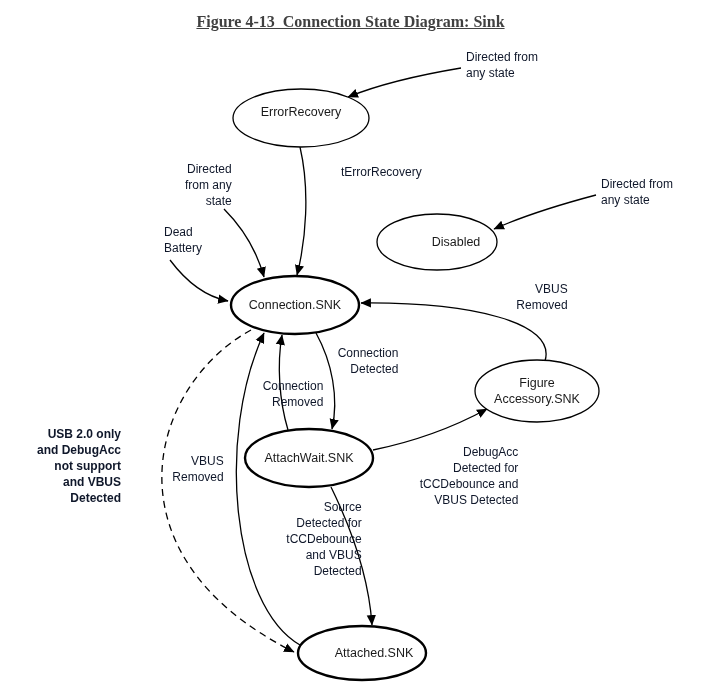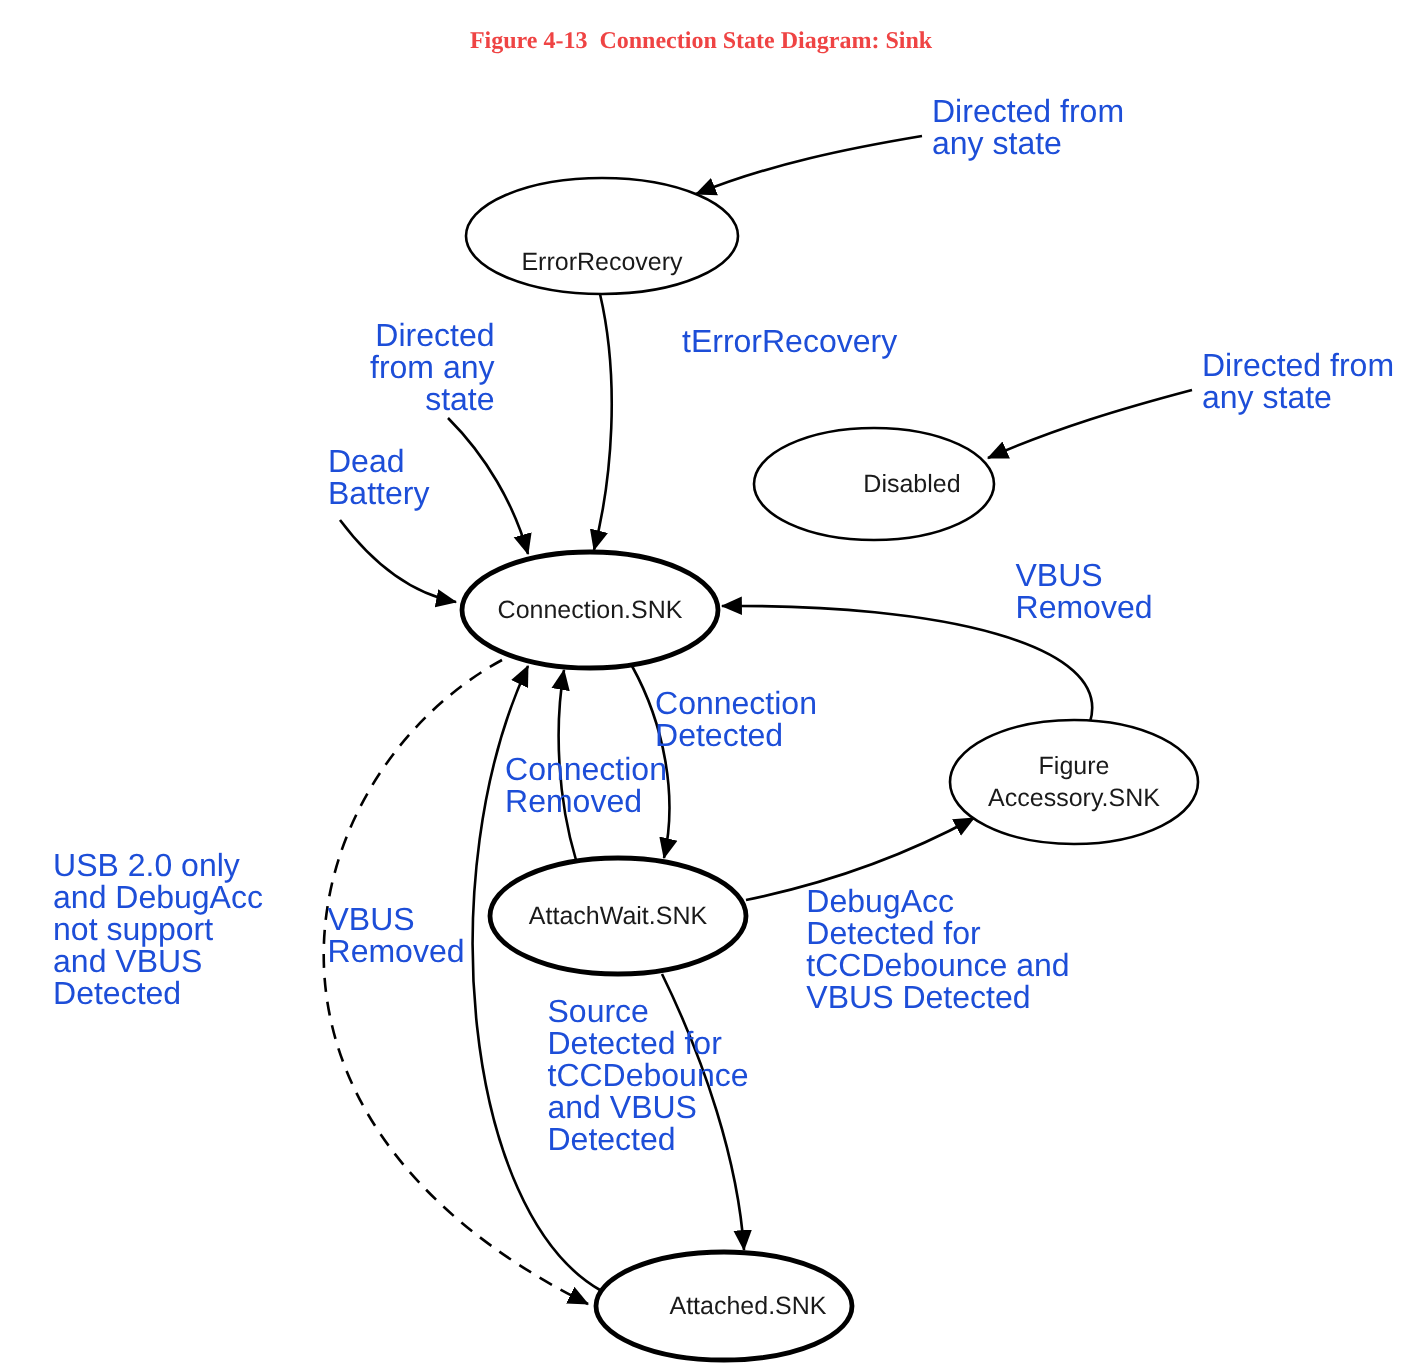--- a/index.html
+++ b/index.html
@@ -12,33 +12,34 @@
     color: #1a1a1a;
     overflow: hidden;
   }
   .figure-title {
     position: absolute;
     left: 0; top: 13px;
     width: 100%;
     text-align: center;
     font-family: "Liberation Serif", "DejaVu Serif", serif;
     font-weight: 700;
-    font-size: 12px;
-    color: #ef4444;
+    font-size: 16px;
+    color: #404040;
     white-space: pre;
+    text-decoration: underline;
   }
   svg.diagram-layer { position: absolute; left: 0; top: 0; }
   .lbl {
     position: absolute;
-    font-size: 16px;
+    font-size: 12px;
     line-height: 16px;
     white-space: pre-line;
-    color: #1d4ed8;
+    color: #0f172a;
   }
-  .lbl.ctr { text-align: left; transform: translate(-50%, -50%); }
+  .lbl.ctr { text-align: right; transform: translate(-50%, -50%); }
   .state-label {
     position: absolute;
     transform: translate(-50%, -50%);
     text-align: center;
     font-size: 12.5px;
     line-height: 16px;
     white-space: pre-line;
     color: #1a1a1a;
   }
   path.arrow { fill: none; stroke: #000000; stroke-width: 1.3px; }
@@ -79,21 +80,21 @@
     <g>
       <ellipse class="state normal" cx="301" cy="118" rx="68" ry="29"></ellipse>
       <ellipse class="state normal" cx="437" cy="242" rx="60" ry="28"></ellipse>
       <ellipse class="state bold" cx="295" cy="305" rx="64" ry="29"></ellipse>
       <ellipse class="state normal" cx="537" cy="391" rx="62" ry="31"></ellipse>
       <ellipse class="state bold" cx="309" cy="458" rx="64" ry="29"></ellipse>
       <ellipse class="state bold" cx="362" cy="653" rx="64" ry="27"></ellipse>
     </g>
   </svg>
 
-  <div class="state-label" style="left:301px;top:131px;">ErrorRecovery</div>
+  <div class="state-label" style="left:301px;top:112px;">ErrorRecovery</div>
   <div class="state-label" style="left:456px;top:242px;">Disabled</div>
   <div class="state-label" style="left:295px;top:305px;">Connection.SNK</div>
   <div class="state-label" style="left:537px;top:391px;">Figure
 Accessory.SNK</div>
   <div class="state-label" style="left:309px;top:458px;">AttachWait.SNK</div>
   <div class="state-label" style="left:362px;top:653px;margin-left:12px;">Attached.SNK</div>
 
   <div class="lbl" style="left:466px;top:49px;">Directed from
 any state</div>
   <div class="lbl" style="left:185px;top:161px;text-align:right;">Directed
@@ -115,19 +116,19 @@
 Detected for
 tCCDebounce and
 VBUS Detected</div>
   <div class="lbl ctr" style="left:324px;top:539px;">Source
 Detected for
 tCCDebounce
 and VBUS
 Detected</div>
   <div class="lbl ctr" style="left:198px;top:469px;">VBUS
 Removed</div>
-  <div class="lbl ctr" style="left:79px;top:466px;">USB 2.0 only
+  <div class="lbl ctr" style="left:79px;top:466px;font-weight:bold;">USB 2.0 only
 and DebugAcc
 not support
 and VBUS
 Detected</div>
 
 </div>
 
 </body></html>

